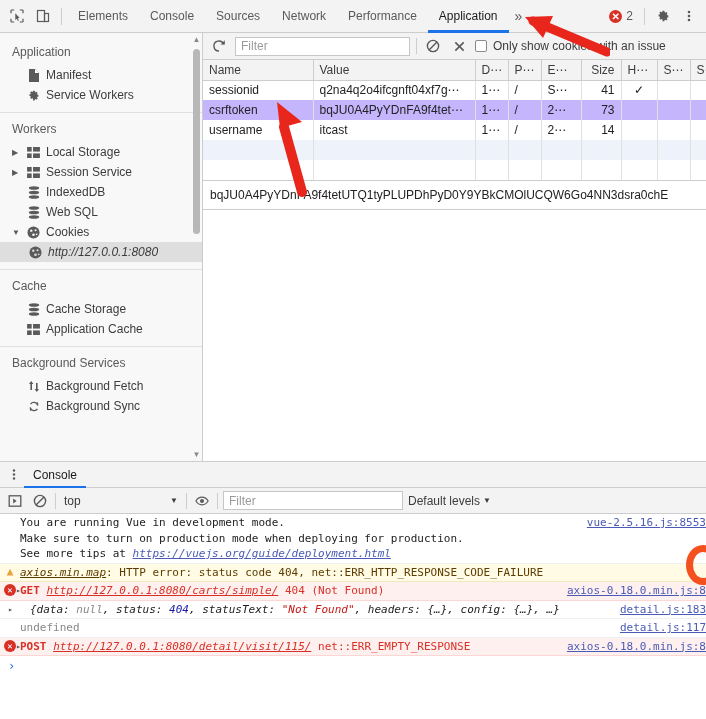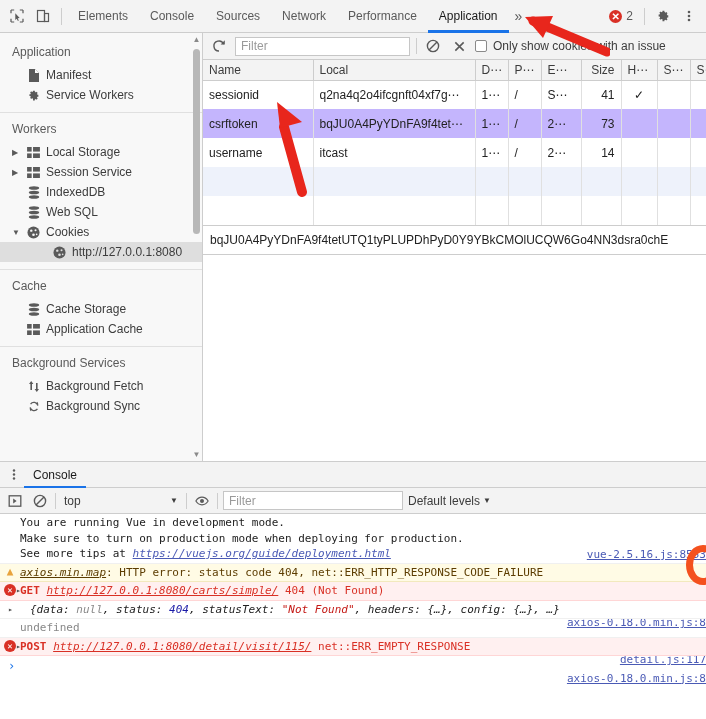--- a/index.html
+++ b/index.html
@@ -66,21 +66,21 @@
     font-size: 12px; color: #5a5a5a;
     padding: 6px 0 6px 12px;
   }
   .sb-item {
     display: flex; align-items: center;
     height: 20px;
     padding-left: 26px;
     font-size: 12px; color: #3c3c3c;
     white-space: nowrap;
   }
-  .sb-item.indent2 { padding-left: 52px; }
+  .sb-item.indent2 { padding-left: 28px; font-style: italic; }
   .sb-item.selected { background: #dedede; }
   .sb-ico {
     width: 15px; height: 15px; margin-right: 5px;
     display: inline-flex; align-items: center; justify-content: center;
     color: #5a5a5a; flex: none;
   }
   .sb-arrow {
     position: absolute; margin-left: -14px;
     font-size: 8px; color: #5a5a5a;
   }
@@ -143,21 +143,21 @@
     color: #3c3c3c;
     padding: 2px 0 2px 6px;
     height: 20px;
     white-space: nowrap;
     overflow: hidden;
   }
   table.ck th.num, table.ck td.num { text-align: right; padding-right: 6px; padding-left: 2px; }
   table.ck td {
     border-right: 1px solid #e0e0e0;
     padding: 2px 0 2px 6px;
-    height: 29px;
+    height: 20px;
     color: #222;
     white-space: nowrap;
     overflow: hidden;
     text-overflow: clip;
   }
   table.ck tr.row-sel td { background: #c4b5fd; }
   table.ck td.ctr { text-align: center; padding-left: 0; }
   .empty-row td { height: 19px; border-right: 1px solid #e0e0e0; background: #eef2fb; }
   .tall-filler { height: 85px; border-right: 1px solid #e0e0e0; }
 
@@ -218,21 +218,20 @@
     border-bottom: 1px solid #f0f0f0;
     line-height: 15.5px;
     color: #222;
   }
   .msg .src {
     position: absolute; right: 0px; top: 1px;
     color: #4a5ab5; text-decoration: underline;
     font-family: "DejaVu Sans Mono", monospace;
     font-size: 11px;
     white-space: nowrap;
-    margin-top: 32px;
   }
   .msg.warn { background: #fffbe5; border-bottom: 1px solid #f2e9bd; color: #5c3c00; }
   .msg.err  { background: #fff0f0; border-bottom: 1px solid #ffd6d6; color: #d93025; }
   .msg.plain { border-bottom: 1px solid #f0f0f0; }
   .badge-ico {
     position: absolute; left: 4px; top: 2px;
     width: 12px; height: 12px; text-align: center; line-height: 12px;
     font-size: 10px;
   }
   .w-tri { color: #e8a33d; font-size: 11px; }
@@ -509,21 +508,21 @@
             <col style="width:33px">
               <col style="width:40px">
               <col style="width:40px">
             <col style="width:36px">
               <col style="width:33px">
               <col style="width:34px">
           </colgroup>
           <thead>
             <tr>
               <th>Name</th>
-              <th>Local</th>
+              <th>Value</th>
               <th>D⋯</th>
               <th>P⋯</th>
               <th>E⋯</th>
               <th class="num">Size</th>
               <th>H⋯</th>
               <th>S⋯</th>
               <th>S⋯</th>
             </tr>
           </thead>
           <tbody>

